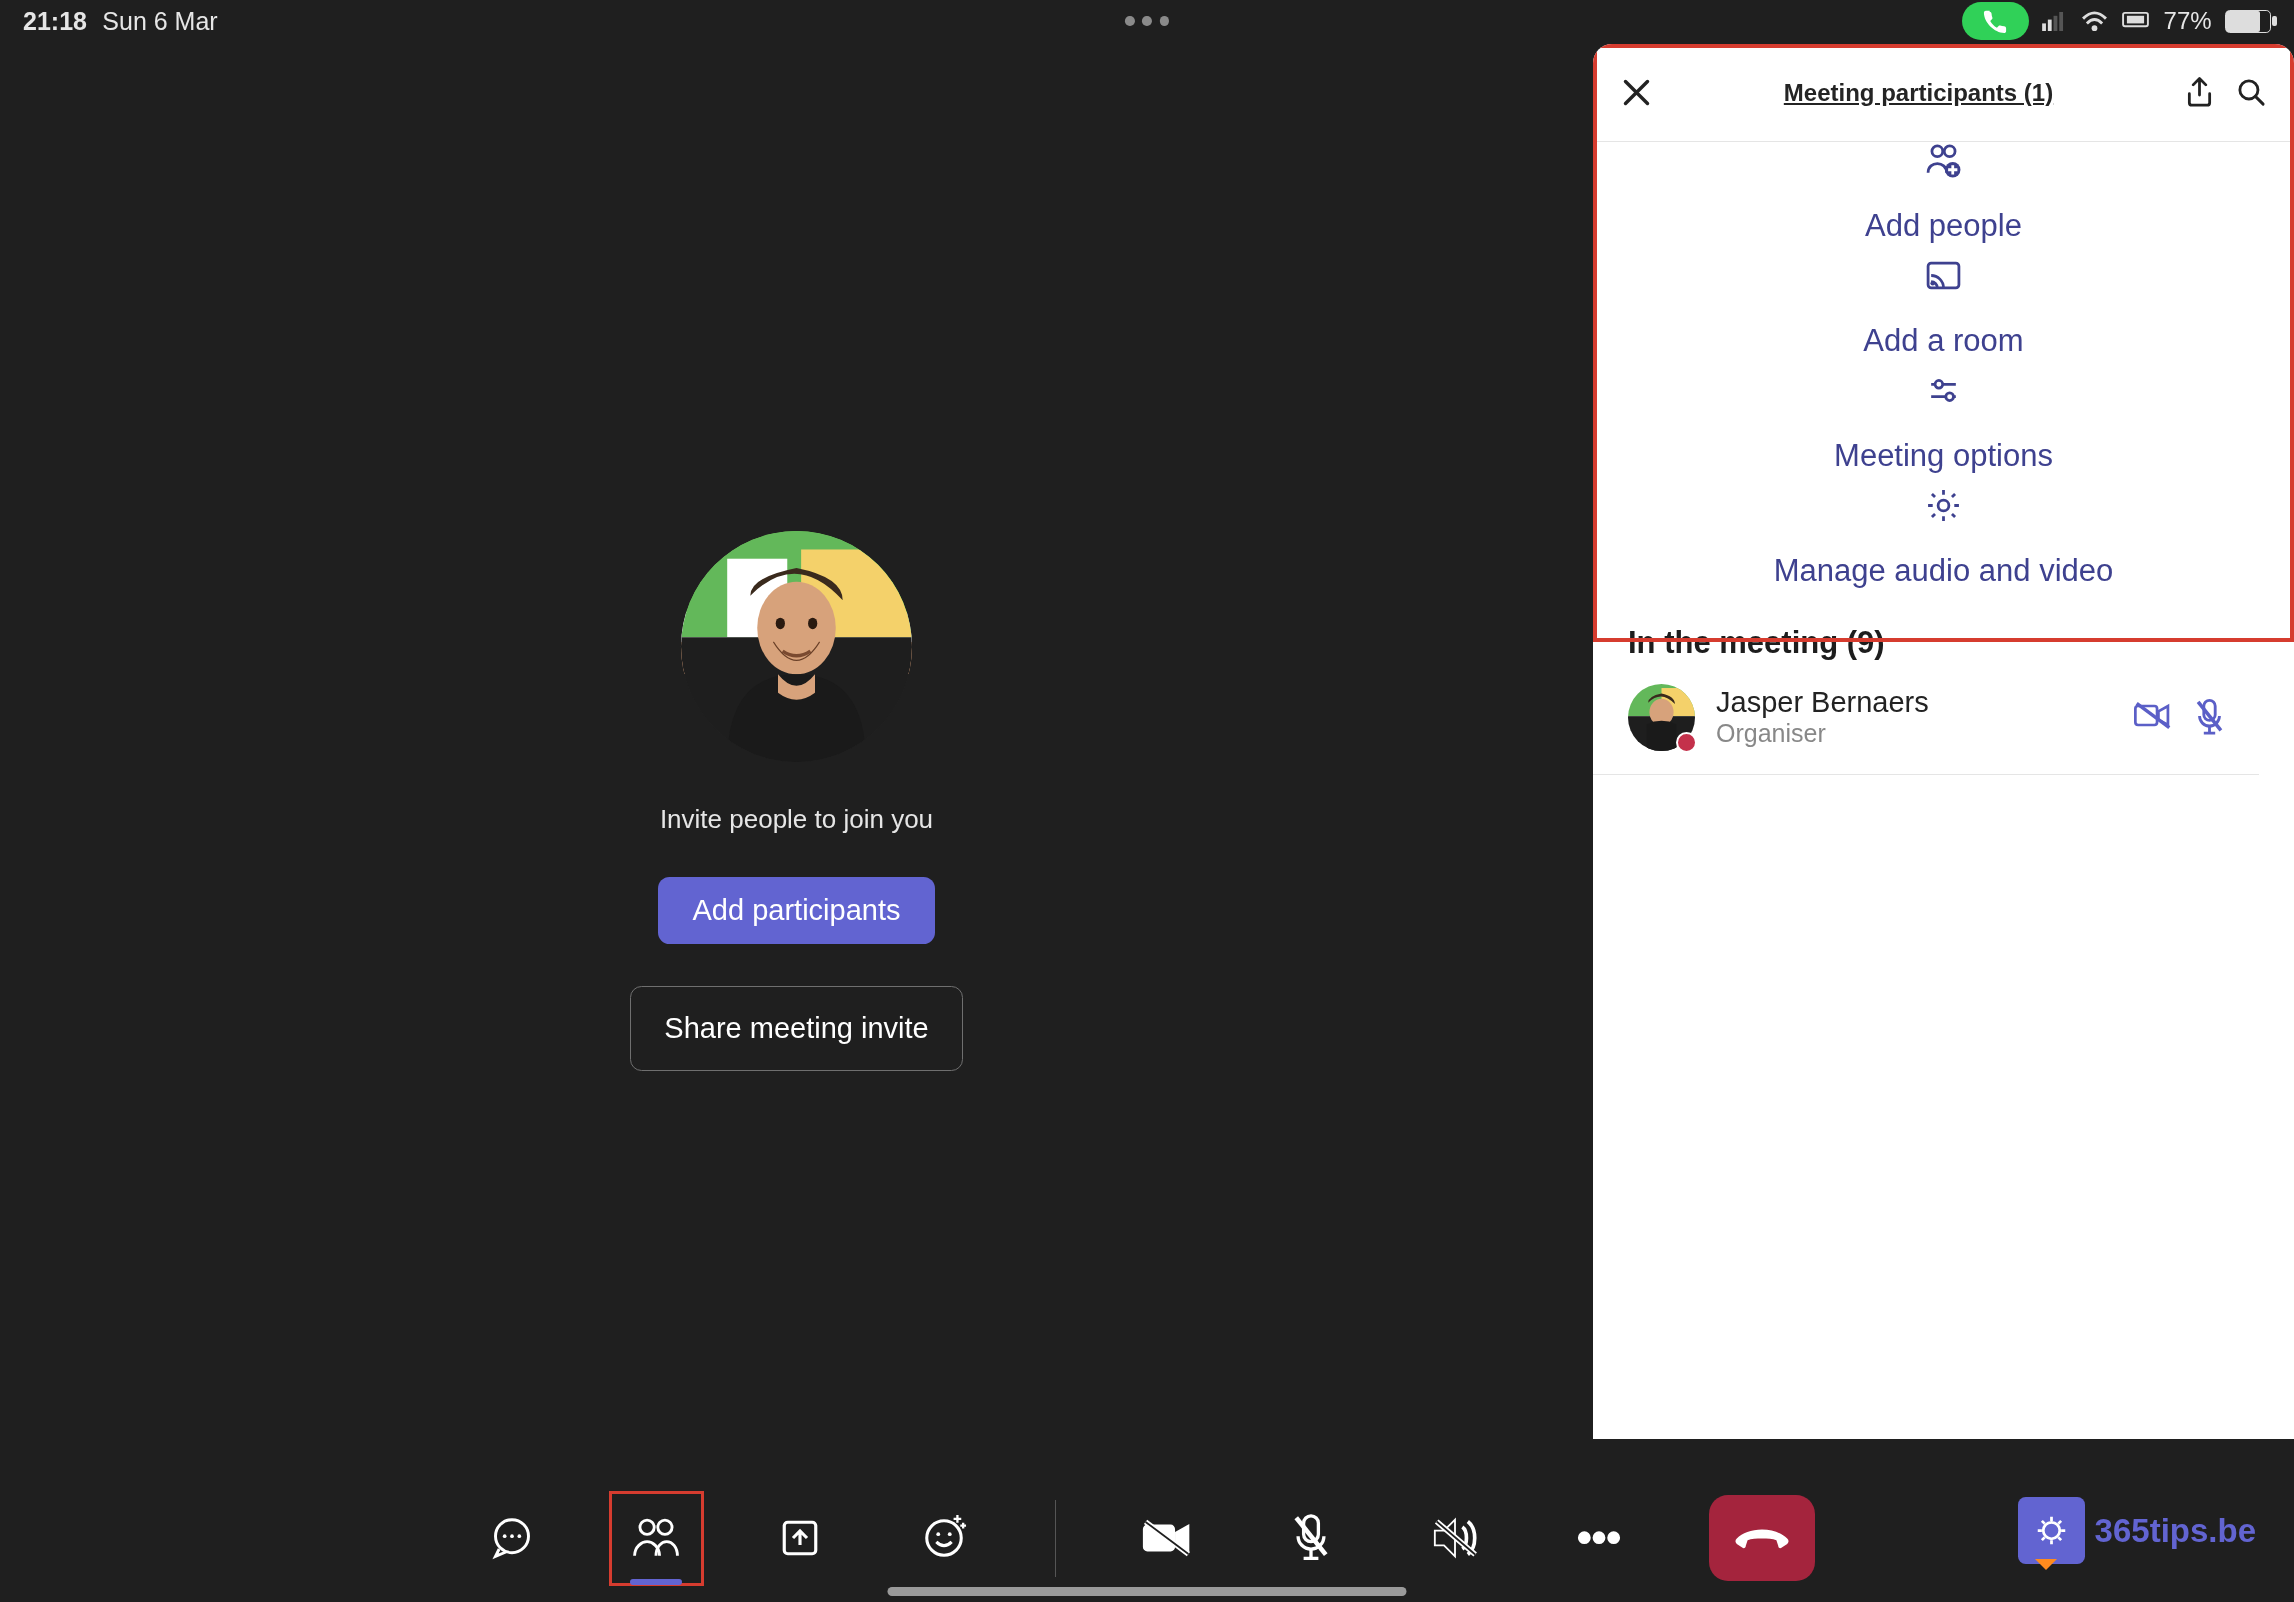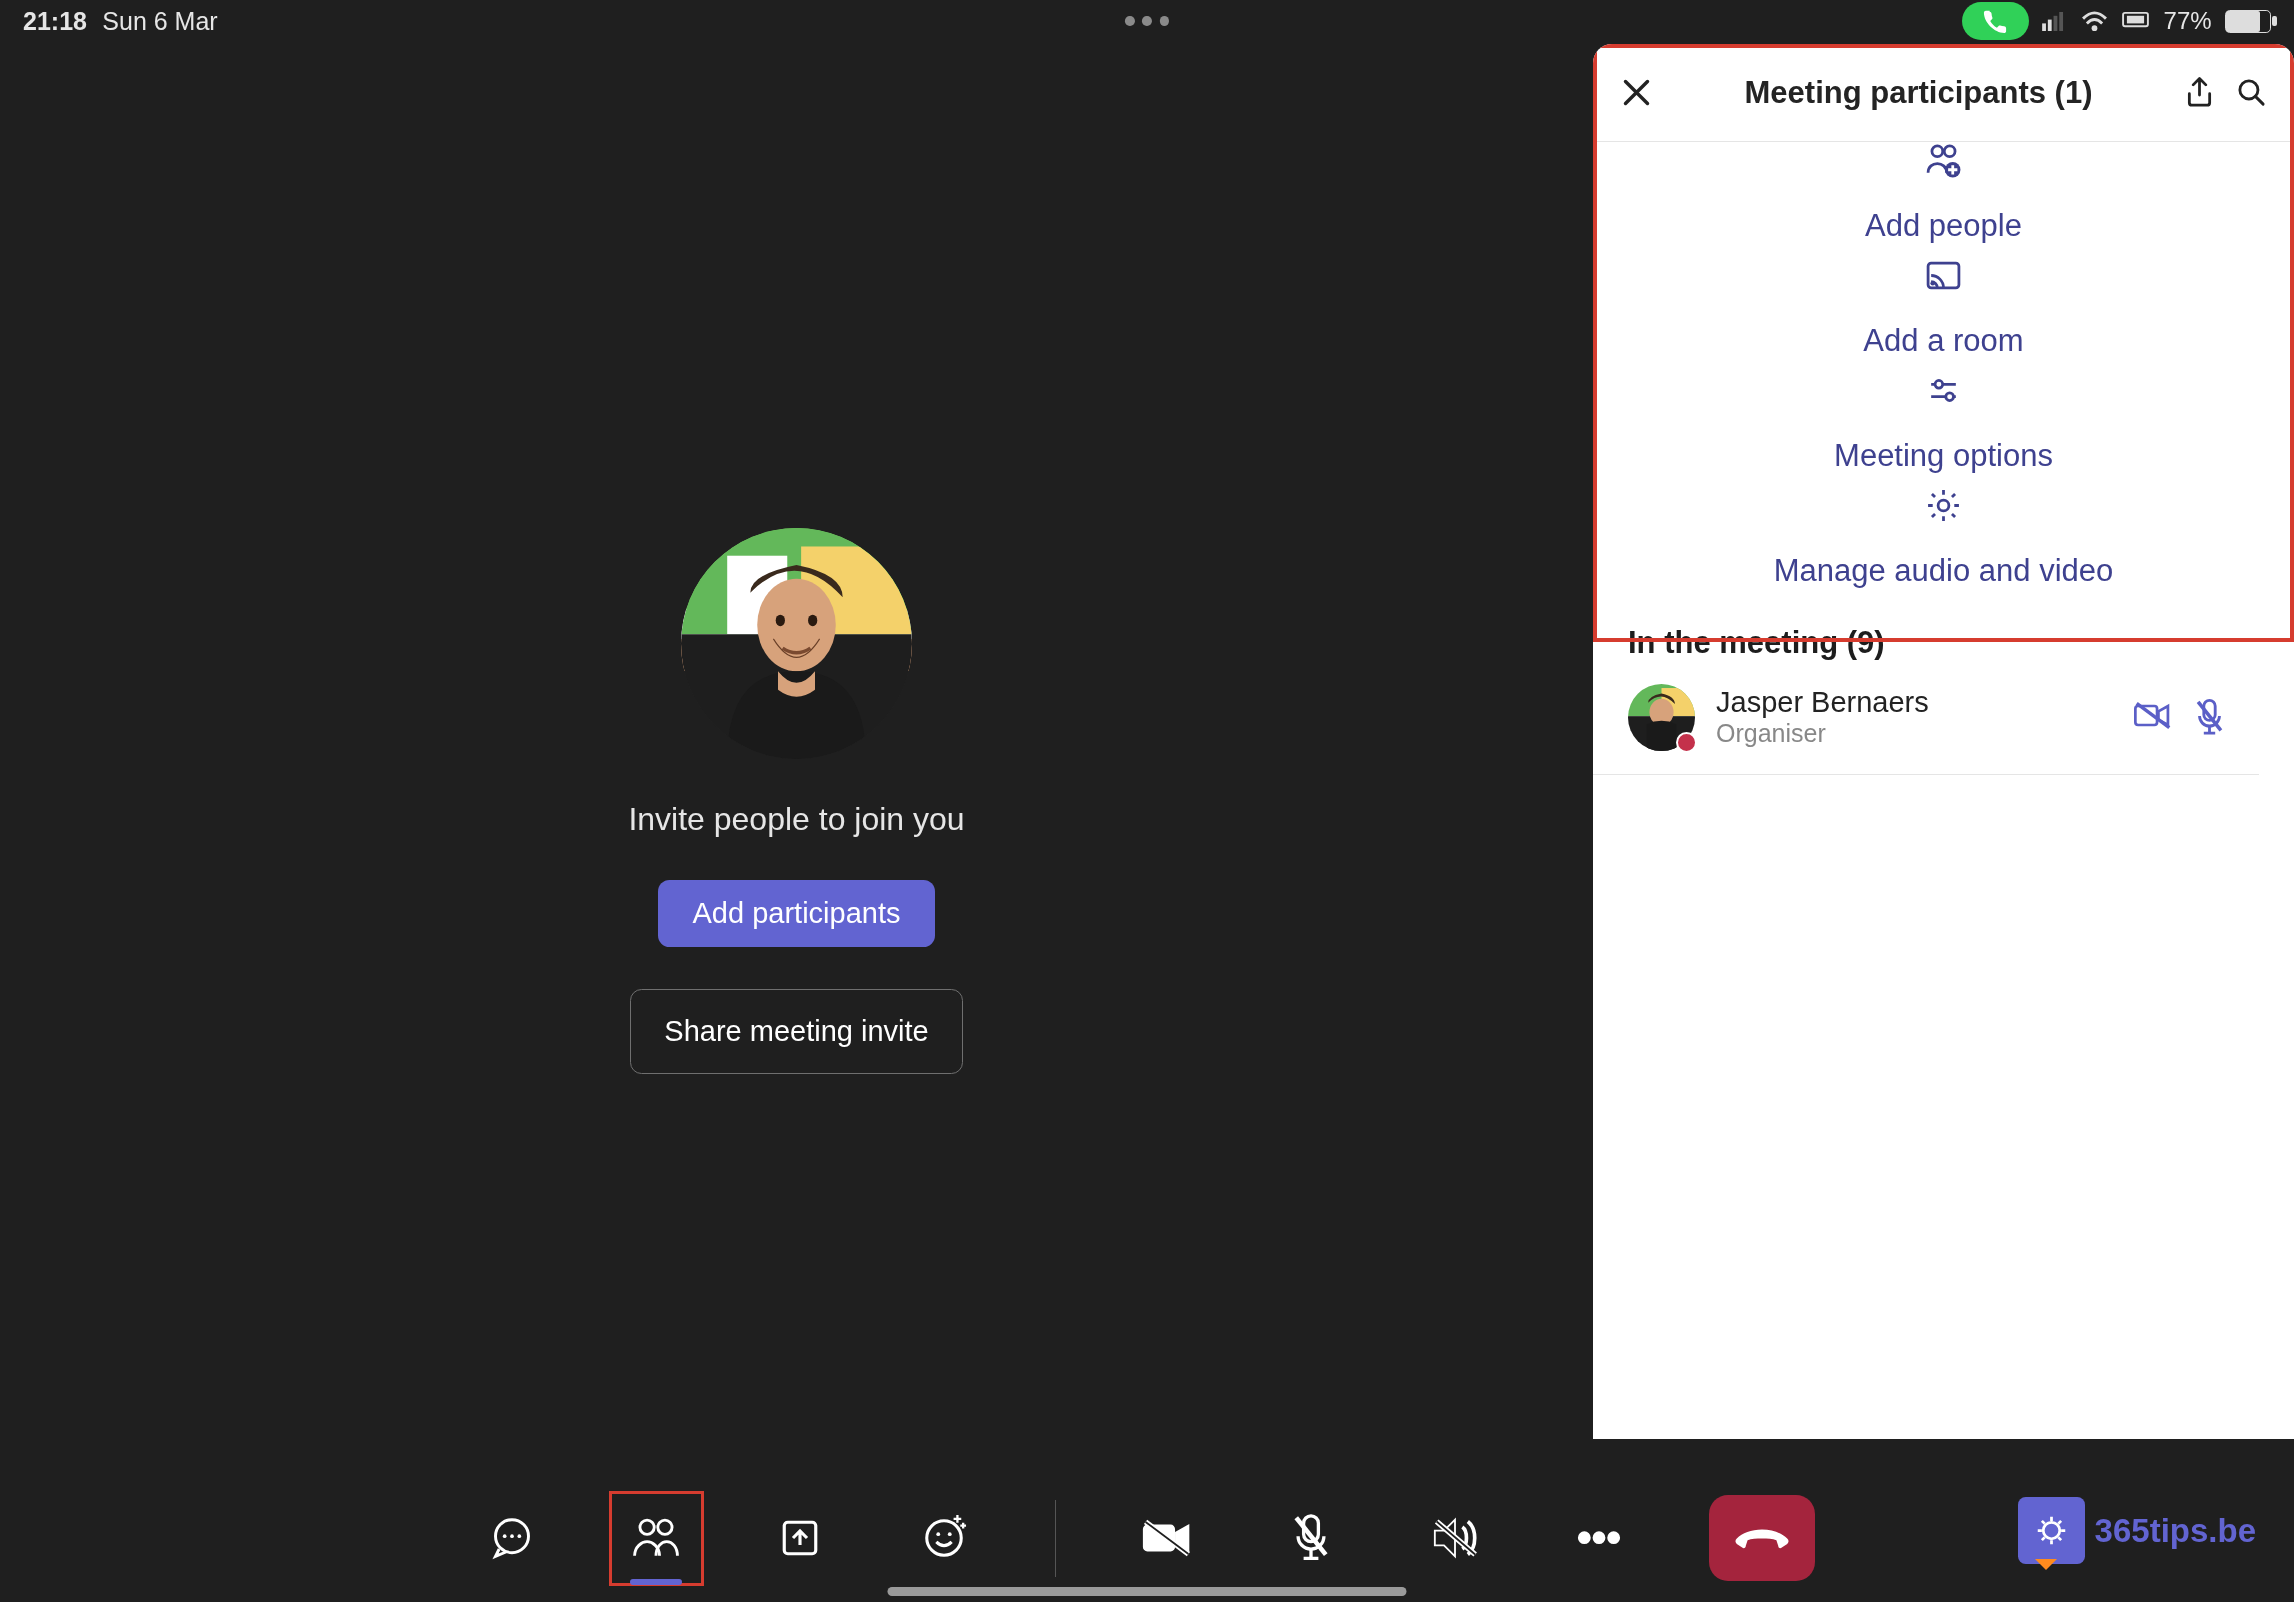--- a/index.html
+++ b/index.html
@@ -39,21 +39,21 @@
     gap: 42px;
   }
   .avatar-big {
     width: 231px; height:231px; border-radius:50%;
     background: radial-gradient(circle at 30% 30%, #6aa84f 0%, #6aa84f 25%, #fff 25%, #fff 35%, #b77 35%, #b77 100%);
     background: conic-gradient(#66b95d 0 25%, #fff 0 35%, #c28b6e 0 55%, #1a1a1a 0 100%);
     background: linear-gradient(#6fc85c 0 35%, #fff 0 48%, #d9a17a 0 62%, #242424 0 100%);
     overflow:hidden;
   }
   .avatar-svg { width:231px; height:231px; display:block;}
-  .invite-title { font-size: 32px; font-weight: 400; color:#e6e6e6;}
+  .invite-title { font-size: 26px; font-weight: 400; color:#e6e6e6;}
   .btn {
     font-size: 29px; padding: 17.3px 35px; border-radius: 11.5px; cursor:pointer;
     border: none; color:#fff; font-weight:500;
   }
   .btn-primary { background: #6264d1; text-align: right; }
   .btn-secondary { background: transparent; border:1.9px solid #6f6f6f; color:#fff; font-weight:400;}
   .btn-secondary.share { padding:25px 33px;}
   
   .toolbar {
     position:absolute; bottom:21px; left:0; right:0;
@@ -84,21 +84,21 @@
     width: 701px; height: 1395px;
     background:#fff; color:#000;
     border-top-left-radius: 19px; border-top-right-radius:19px;
     overflow:hidden;
     display:flex; flex-direction:column;
   }
   .panel-header {
     height:98px; display:flex; align-items:center; justify-content:space-between;
     padding:0 27px; border-bottom:1.9px solid #e5e5e5;
   }
-  .panel-header .title { font-weight:700; font-size:31px; color:#242424;}
+  .panel-header .title { font-weight:700; font-size:24px; color:#242424;text-decoration:underline;}
   .panel-header .header-icons { display:flex; align-items:center; gap:21px;}
   .panel-list .item {
     height:115px; display:flex; align-items:center; gap:29px;
     padding:0 35px; cursor:pointer;flex-direction:column;
   }
   .panel-list .item .label { font-size:31px; color:#3e418f; font-weight:400;}
   .panel-list svg.icon { width:37px; height:37px; }
   .panel-section-title { font-size:31px; font-weight:800; color:#1d1d1d; padding:23px 35px 13.4px 35px;}
   .participant {
     display:flex; align-items:center; gap:21px; padding:9.6px 35px 23px 35px;

